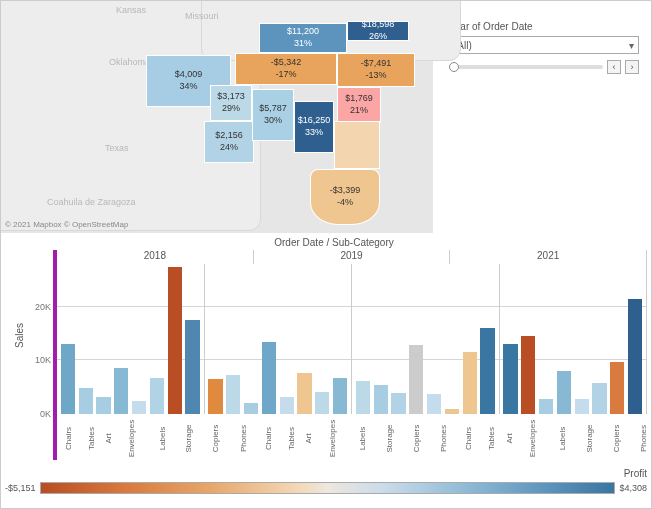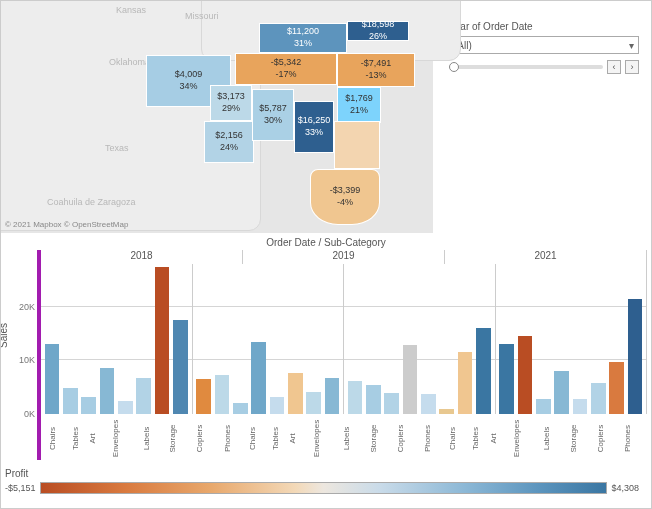--- a/index.html
+++ b/index.html
@@ -15,41 +15,41 @@
   .attrib{position:absolute;left:4px;bottom:4px;font-size:8px;color:#888;}
   .filter{flex:1;padding:20px 12px 0 16px;}
   .filter-title{font-size:10px;color:#555;margin-bottom:4px;}
   .filter-select{border:1px solid #aaa;padding:2px 4px;font-size:10px;background:#fff;display:flex;align-items:center;justify-content:space-between;height:18px;}
   .filter-select:after{content:"▾";color:#666;}
   .slider-row{display:flex;align-items:center;gap:4px;margin-top:6px;}
   .slider{flex:1;height:4px;background:#ddd;border-radius:2px;position:relative;}
   .slider-thumb{position:absolute;left:0;top:-3px;width:10px;height:10px;border:1px solid #888;background:#fff;border-radius:50%;}
   .nav-btn{width:14px;height:14px;border:1px solid #aaa;background:#f4f4f4;display:flex;align-items:center;justify-content:center;font-size:9px;color:#555;cursor:pointer;}
 
-  .bottom{position:absolute;top:232px;left:0;right:0;height:232px;padding:4px 4px 0 4px;}
+  .bottom{position:absolute;top:232px;left:16px;right:0;height:232px;padding:4px 4px 0 4px;}
   .chart-title{text-align:center;font-size:10px;color:#555;margin-bottom:2px;}
   .chart-body{position:relative;height:210px;display:flex;}
   .y-axis{width:32px;position:relative;}
   .y-axis-title{position:absolute;left:-2px;top:50%;transform:rotate(-90deg) translateX(50%);transform-origin:left;font-size:10px;color:#555;}
   .y-ticks{position:absolute;right:2px;top:0;bottom:0;}
   .y-tick{position:absolute;right:0;font-size:9px;color:#777;transform:translateY(50%);}
   .plot{flex:1;position:relative;border-left:4px solid #a21caf;}
   .year-header{position:absolute;top:0;height:14px;display:flex;width:100%;}
   .year-cell{flex:1;text-align:center;border-right:1px solid #ccc;font-size:10px;color:#555;}
   .bars-area{position:absolute;top:14px;bottom:46px;left:0;right:0;display:flex;}
   .year-group{flex:1;display:flex;align-items:flex-end;border-right:1px solid #ccc;padding:0 2px;position:relative;}
   .grid-line{position:absolute;left:0;right:0;border-top:1px solid #d5d5d5;}
   .bar-col{flex:1;display:flex;align-items:flex-end;justify-content:center;height:100%;}
   .bar{width:80%;}
   .x-labels{position:absolute;bottom:0;left:0;right:0;height:46px;display:flex;}
   .x-year{flex:1;display:flex;}
   .x-cell{flex:1;display:flex;align-items:flex-start;justify-content:center;}
   .x-text{transform:rotate(-90deg) translateX(-20px);transform-origin:center;font-size:8px;color:#666;white-space:nowrap;}
 
-  .legend{position:absolute;bottom:2px;left:4px;right:12px;height:38px;}
+  .legend{position:absolute;bottom:2px;left:4px;right:4px;height:38px;text-align:right;}
   .legend-title{font-size:10px;color:#555;margin-bottom:2px;}
   .legend-bar{position:relative;height:14px;display:flex;align-items:center;}
   .legend-min{font-size:9px;color:#555;margin-right:4px;}
   .legend-max{font-size:9px;color:#555;margin-left:4px;}
   .grad{flex:1;height:12px;background:linear-gradient(to right,#b94d23 0%,#d97a3f 15%,#e8a86c 30%,#f3d9b8 45%,#ede7df 50%,#c9dbe9 60%,#8cb8d6 75%,#5c95be 88%,#3a76a2 100%);border:1px solid #aaa;}
 </style>
 </head>
 <body>
 
 <div class="top">
@@ -86,21 +86,21 @@
         </div>
         <div class="state" style="left: 258px; top: 22px; width: 88px; height: 30px; background: rgb(93, 148, 189); color: rgb(255, 255, 255);">
           <div>$11,200<br>31%</div>
         </div>
         <div class="state" style="left: 346px; top: 20px; width: 62px; height: 20px; background: rgb(46, 95, 143); color: rgb(255, 255, 255);">
           <div>$18,598<br>26%</div>
         </div>
         <div class="state" style="left: 336px; top: 52px; width: 78px; height: 34px; background: rgb(232, 164, 92);">
           <div>-$7,491<br>-13%</div>
         </div>
-        <div class="state" style="left: 336px; top: 86px; width: 44px; height: 36px; background: #7dd3fc;">
+        <div class="state" style="left: 336px; top: 86px; width: 44px; height: 36px; background: #fca5a5;">
           <div>$1,769<br>21%</div>
         </div>
         <div class="state" style="left: 333px; top: 120px; width: 46px; height: 48px; background: rgb(243, 213, 176);"></div>
         <div class="state" style="left: 309px; top: 168px; width: 70px; height: 56px; background: rgb(240, 198, 144); border-radius: 8px 8px 40% 40%;">
           <div>-$3,399<br>-4%</div>
         </div>
       </div>
     <div class="attrib">© 2021 Mapbox © OpenStreetMap</div>
   </div>
   <div class="filter">

